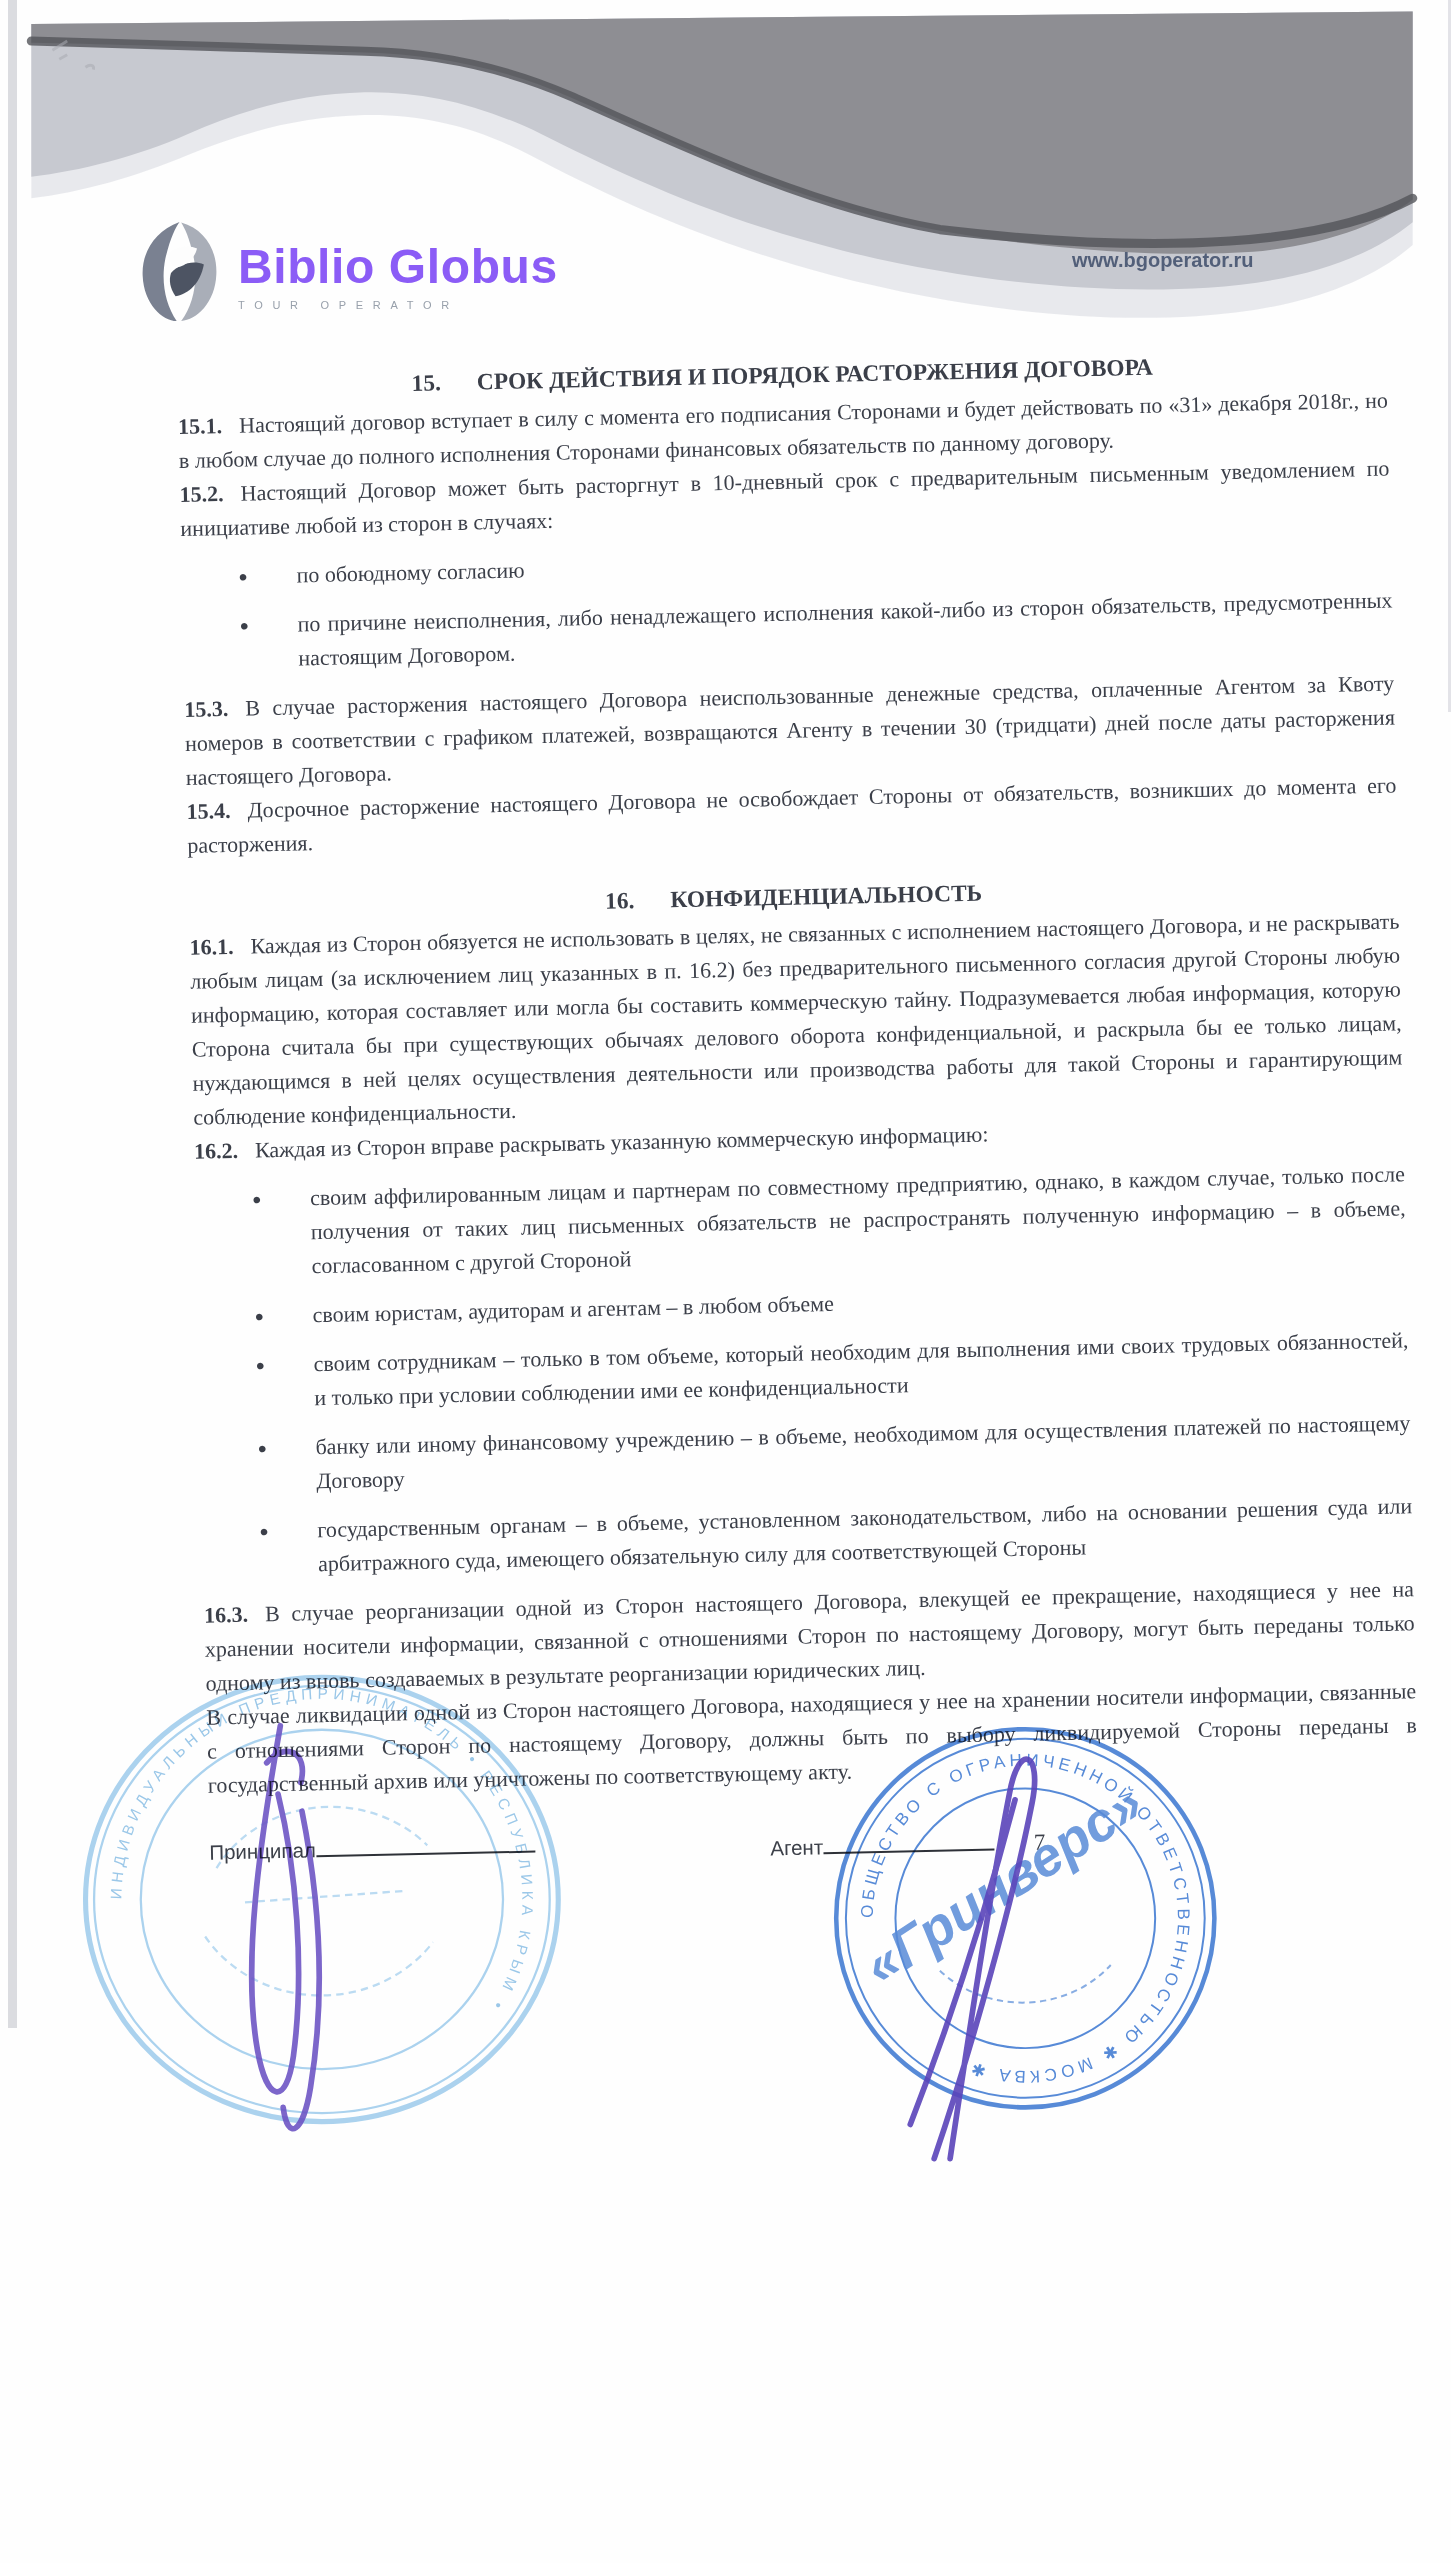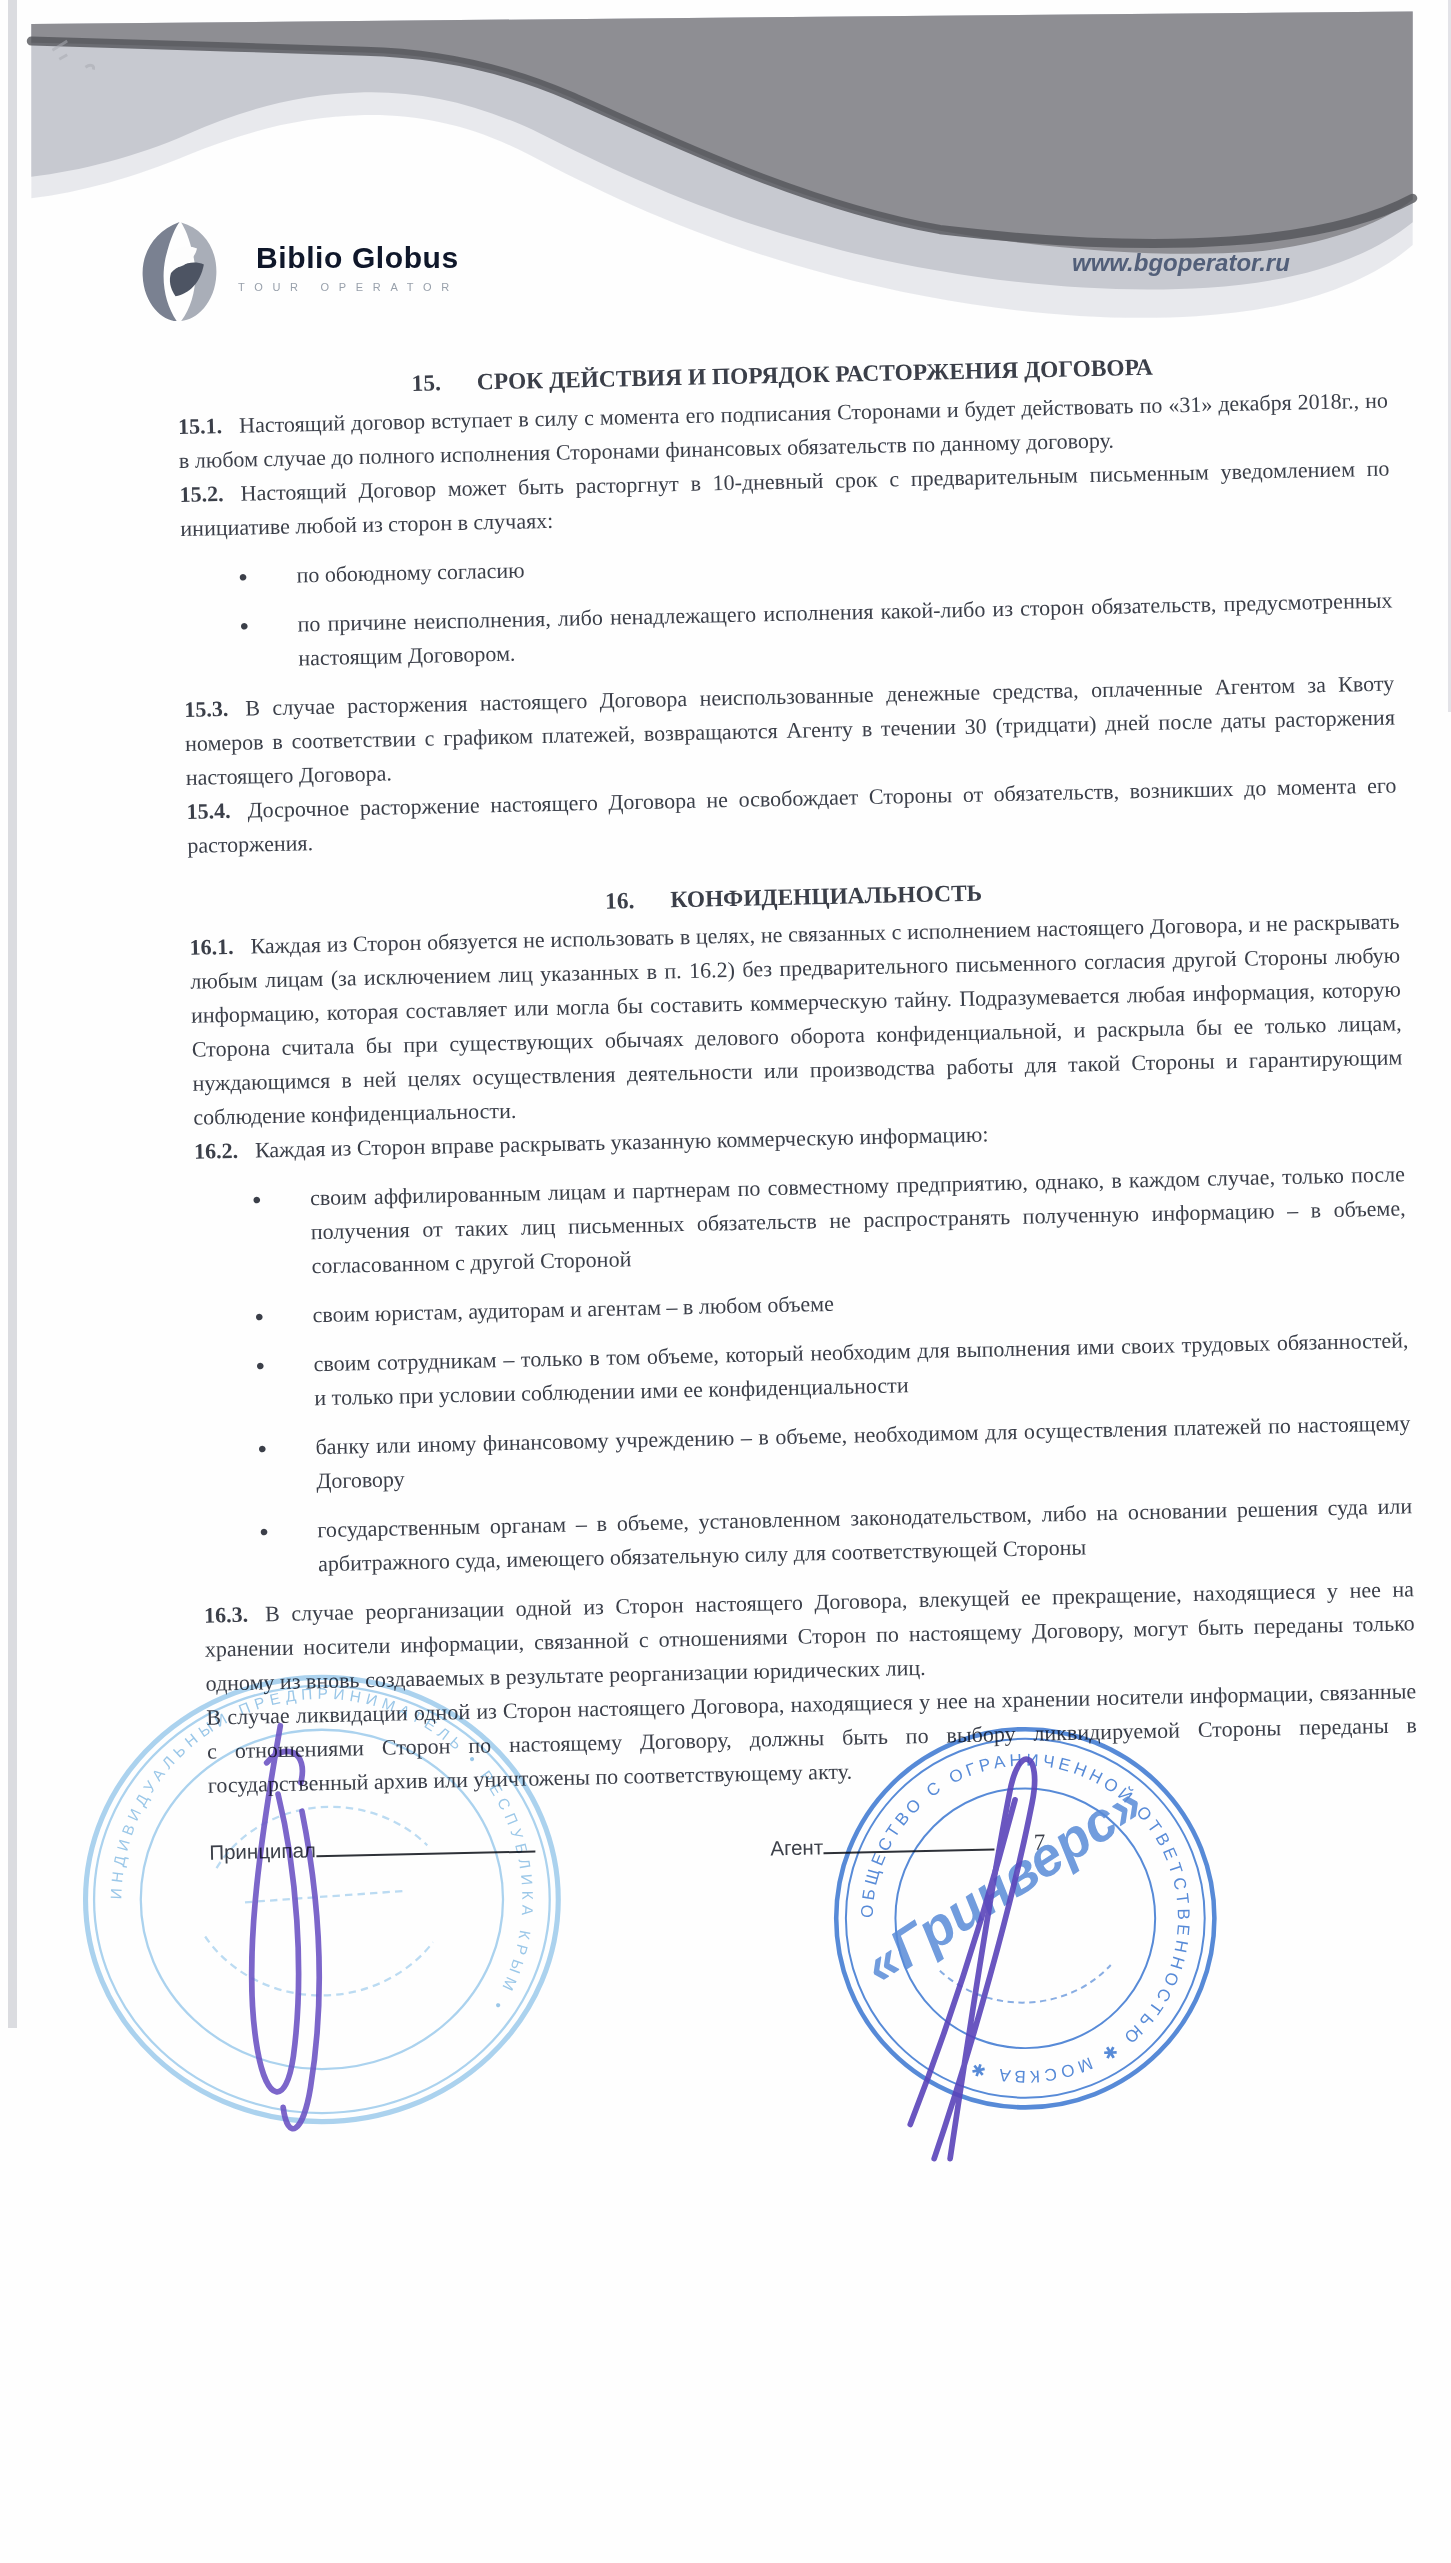--- a/index.html
+++ b/index.html
@@ -6,23 +6,23 @@
   body{
     width:1452px;height:2563px;position:relative;background:#fefefe;
     font-family:"Liberation Serif",serif;color:#3b3f49;overflow:hidden;
   }
   .scan-edge-left{position:absolute;left:8px;top:0;width:8.5px;height:2028px;background:#cfd0d6;opacity:.75;}
   .scan-edge-right{position:absolute;right:1.1px;top:0;width:2.8px;height:712px;background:#dcdce2;opacity:.8;}
   .header-wave{position:absolute;left:0;top:0;width:1452px;height:433px;}
   .logo-row{position:absolute;left:137px;top:219px;display:flex;align-items:flex-start;}
   .logo-mark{width:85px;height:105px;margin-right:16px;}
   .brand-block{padding-top:24px;}
-  .brand-name{font-family:"Liberation Sans",sans-serif;font-weight:bold;font-size:30px;color:#0f172a;letter-spacing:0.6px;line-height:1;text-align:right;}
+  .brand-name{font-family:"Liberation Sans",sans-serif;font-weight:bold;font-size:48px;color:#8b5cf6;letter-spacing:0.6px;line-height:1;text-align:right;}
   .brand-tagline{font-family:"Liberation Sans",sans-serif;font-size:11px;color:#98a0ab;letter-spacing:9.7px;margin-top:8px;}
-  .website{position:absolute;left:1072px;top:249px;font-family:"Liberation Sans",sans-serif;font-weight:bold;font-size:24px;color:#525f79;font-style:italic;}
+  .website{position:absolute;left:1072px;top:249px;font-family:"Liberation Sans",sans-serif;font-weight:bold;font-size:20px;color:#525f79;}
   .content{
     position:absolute;left:177px;top:371px;width:1210px;
     font-size:22px;line-height:34px;text-align:justify;
     transform:rotate(-1.25deg);transform-origin:0 0;
   }
   .sec-head{display:flex;justify-content:center;gap:36px;font-weight:bold;font-size:23.4px;margin:0 0 4.6px 0;text-align:center;}
   .sec-head.second{margin-top:30px;}
   p.clause{margin:0;}
   .cnum{font-weight:bold;margin-right:17px;}
   ul.bullets{list-style:none;margin:3.4px 0 3.4px 57px;padding:0;}

